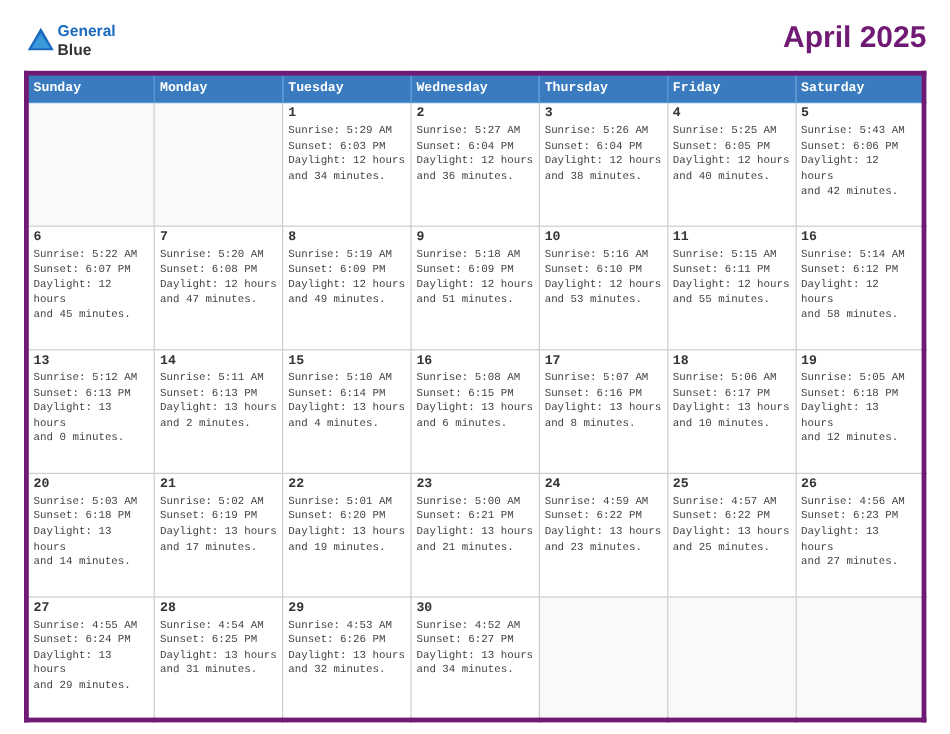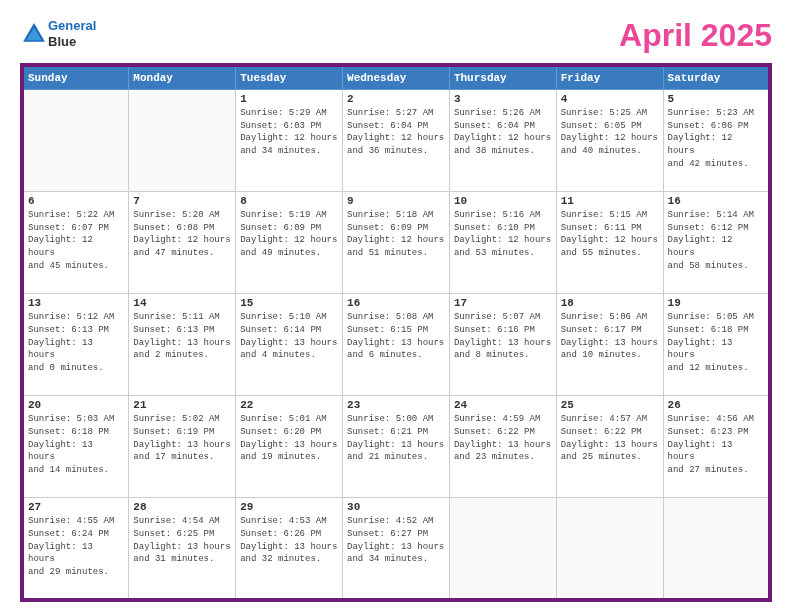--- a/index.html
+++ b/index.html
@@ -38,23 +38,23 @@
       color: #1a6abf;
     }
     .logo-icon {
       width: 28px;
       height: 28px;
     }
     .title-block {
       text-align: right;
     }
     .month-title {
-      font-size: 32px;
+      font-size: 25px;
       font-weight: bold;
-      color: #ec4899;
+      color: #701a75;
       line-height: 1.1;
     }
     .location-title {
       font-size: 14px;
       color: #555;
       margin-top: 2px;
     }
     .calendar {
       flex: 1;
       border: 4px solid #701a75;
@@ -156,21 +156,21 @@
           </td>
           <td>
             <span class="day-num">4</span>
             <div class="day-info" style="white-space: pre-line;">Sunrise: 5:25 AM
 Sunset: 6:05 PM
 Daylight: 12 hours
 and 40 minutes.</div>
           </td>
           <td>
             <span class="day-num">5</span>
-            <div class="day-info" style="white-space: pre-line;">Sunrise: 5:23 AM
+            <div class="day-info" style="white-space: pre-line;">Sunrise: 5:43 AM
 Sunset: 6:06 PM
 Daylight: 12 hours
 and 42 minutes.</div>
           </td>
         </tr>
         <tr>
           <td>
             <span class="day-num">6</span>
             <div class="day-info" style="white-space: pre-line;">Sunrise: 5:22 AM
 Sunset: 6:07 PM

